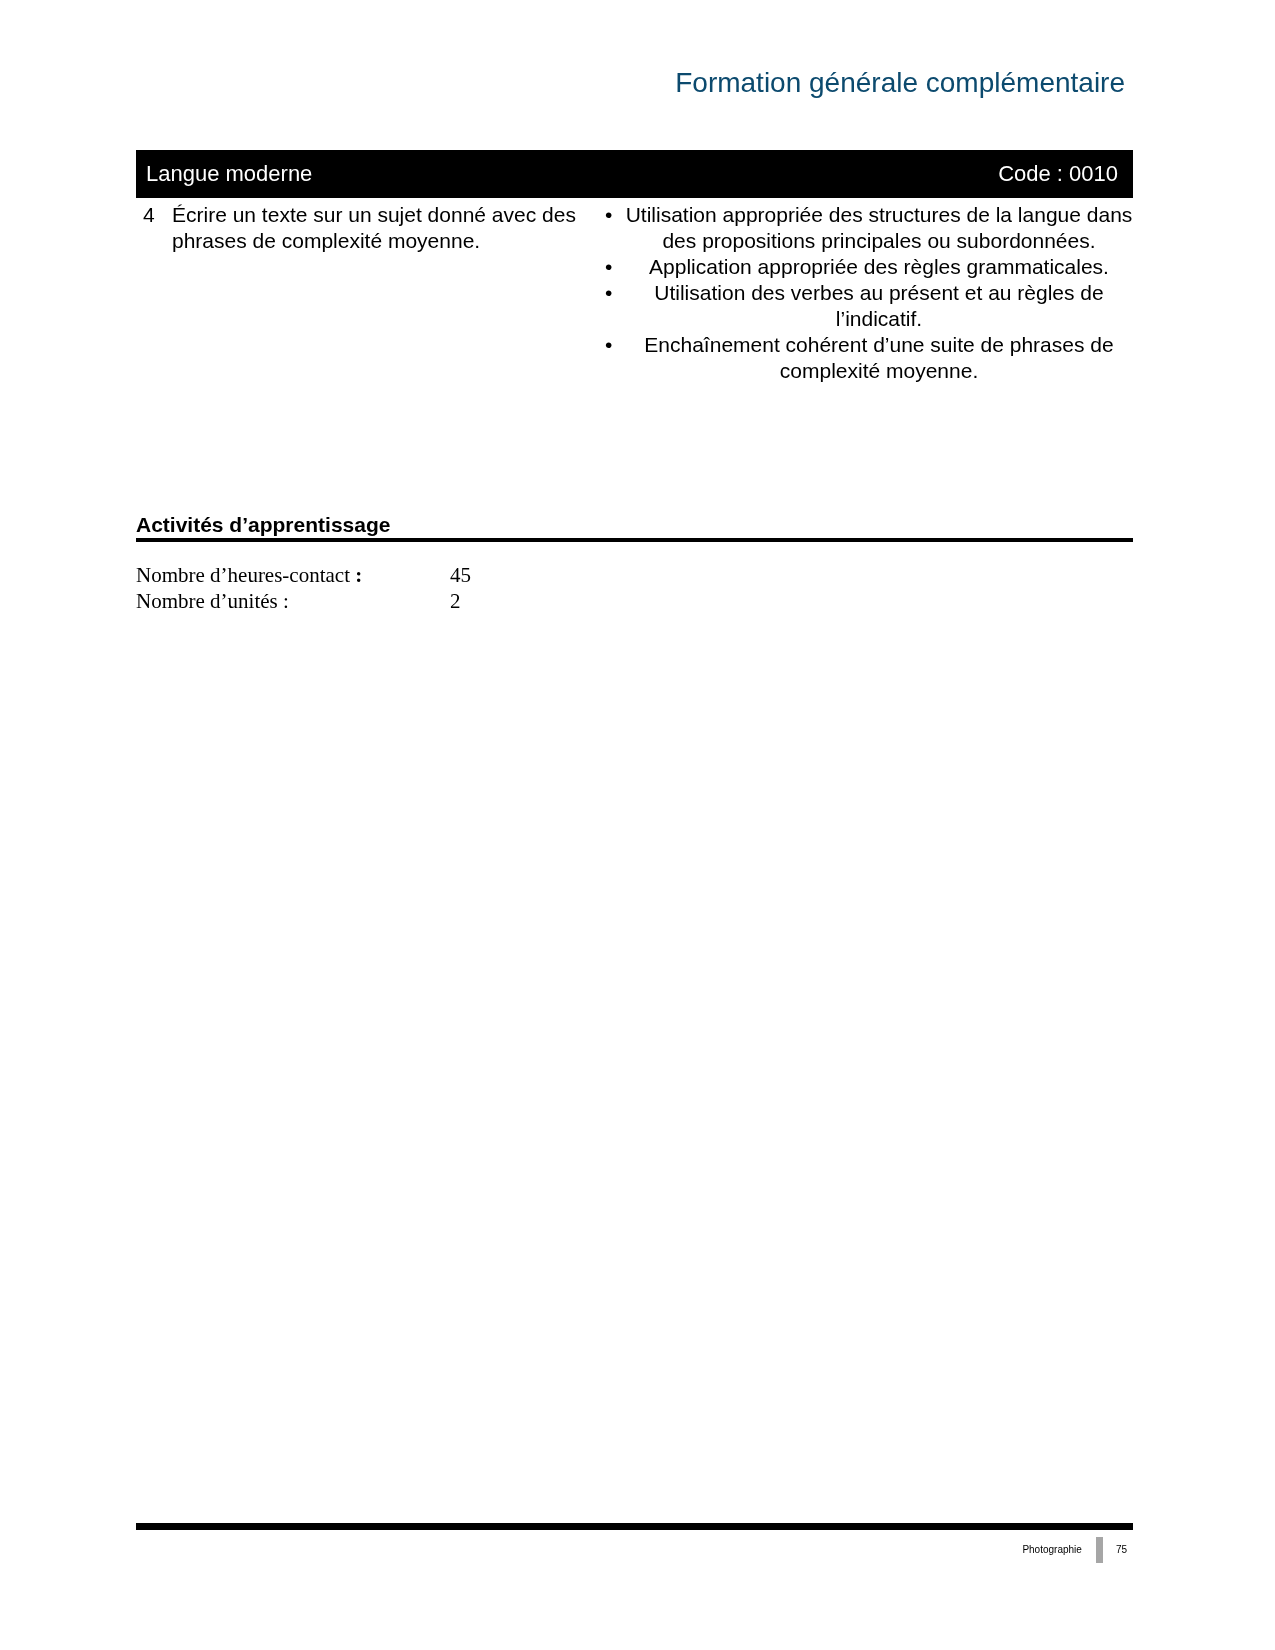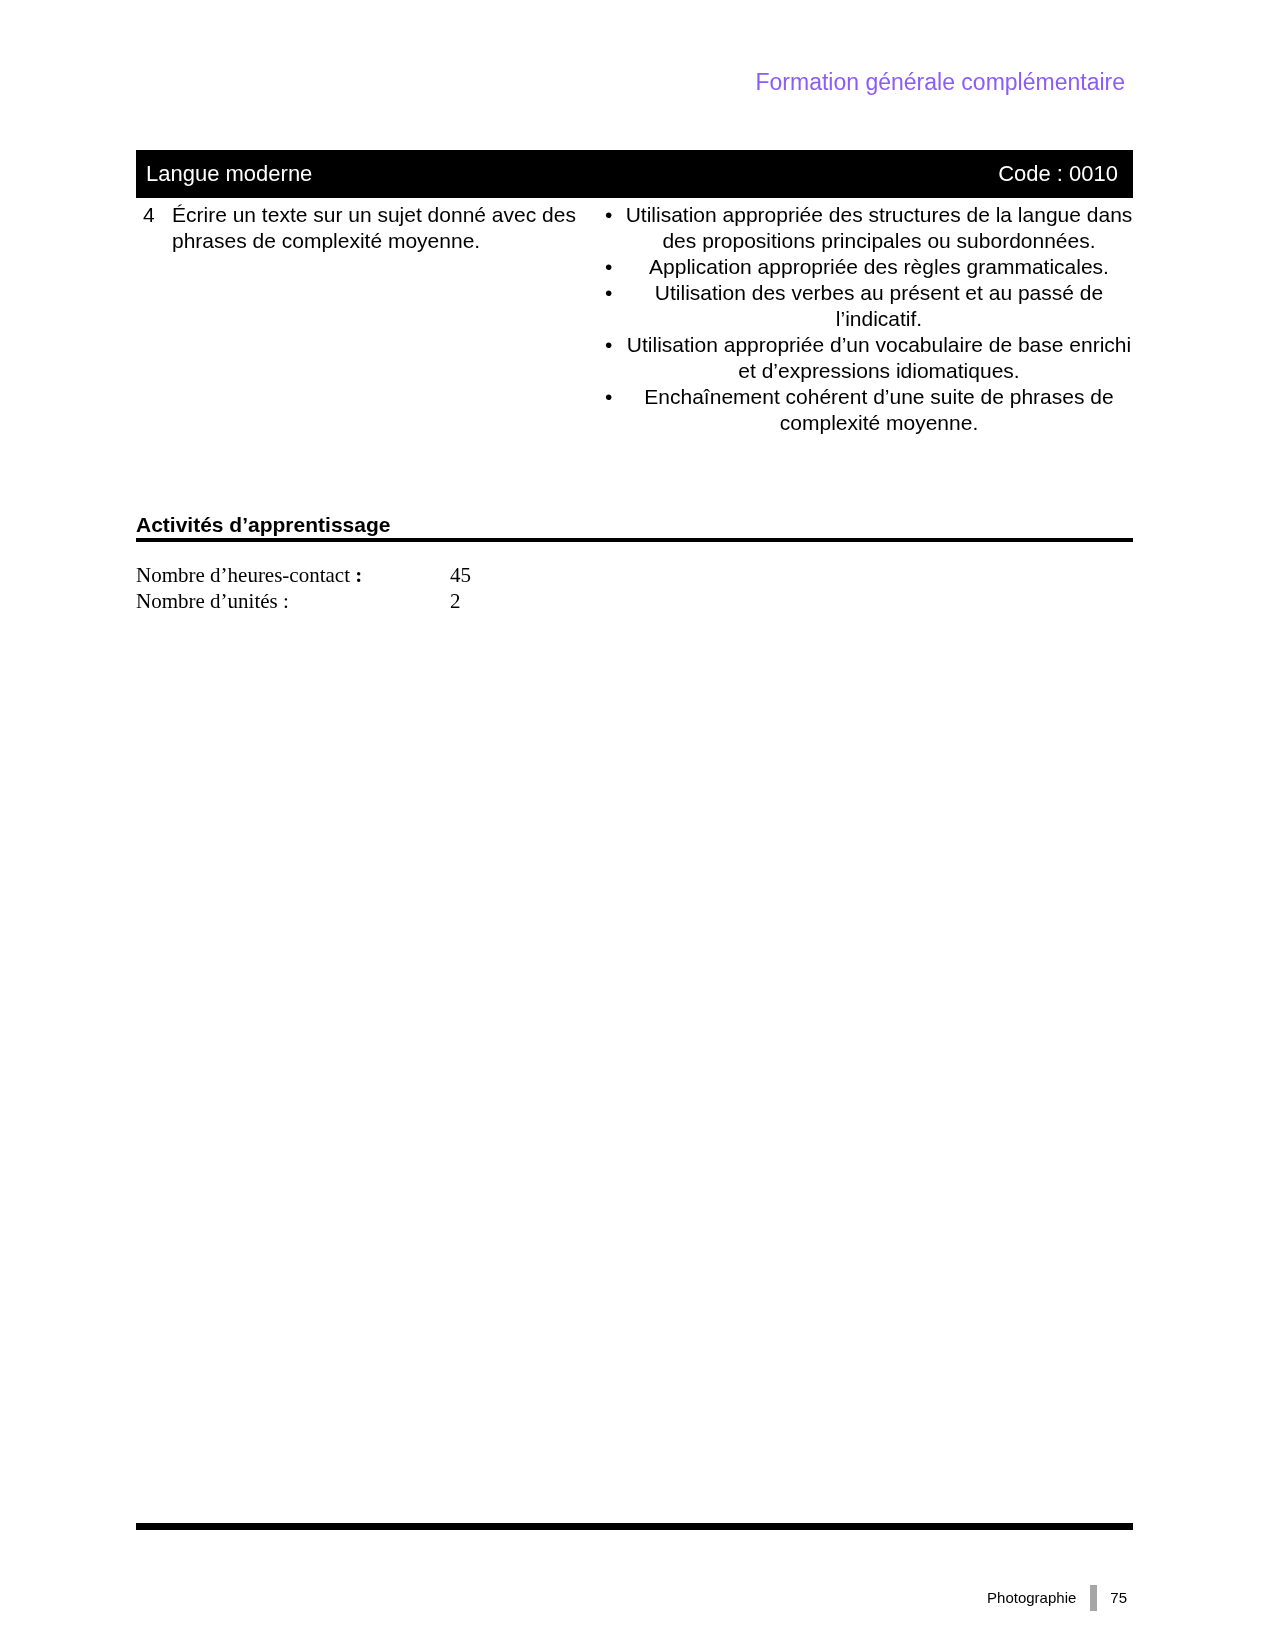--- a/index.html
+++ b/index.html
@@ -9,23 +9,23 @@
     width: 1275px;
     height: 1650px;
     background: #ffffff;
     overflow: hidden;
   }
   
   .doc-header {
     position: absolute;
     top: 69px;
     right: 150px;
-    font-size: 23px;
+    font-size: 28px;
     line-height: 27px;
-    color: #8b5cf6;
+    color: #0c4a6e;
   }
   
   .title-bar {
     position: absolute;
     left: 136px;
     top: 150px;
     width: 997px;
     height: 48px;
     background: #000000;
     color: #ffffff;
@@ -98,23 +98,22 @@
     width: 997px;
     height: 7px;
     background: #000000;
   }
   .footer {
     position: absolute;
     top: 1537px;
     right: 148px;
     display: flex;
     align-items: center;
-    font-size: 15px;
+    font-size: 10px;
     line-height: 26px;
-    margin-top: 48px;
   }
   .footer-sep {
     width: 7px;
     height: 26px;
     background: #a6a6a6;
     margin: 0 13px 0 14px;
   }
 </style>
 </head>
 <body>
@@ -130,22 +129,21 @@
 
   <div class="content">
     <div class="objective">
       <span class="obj-num">4</span>
       <span class="obj-text">Écrire un texte sur un sujet donné avec des phrases de complexité moyenne.</span>
     </div>
     <div class="criteria">
       <ul class="criteria-list">
           <li class="criterion">Utilisation appropriée des structures de la langue dans des propositions principales ou subordonnées.</li>
           <li class="criterion">Application appropriée des règles grammaticales.</li>
-          <li class="criterion">Utilisation des verbes au présent et au passé de l’indicatif.</li>
-          <li class="criterion">Utilisation appropriée d’un vocabulaire de base enrichi et d’expressions idiomatiques.</li>
+          <li class="criterion">Utilisation des verbes au présent et au règles de l’indicatif.</li>
           <li class="criterion">Enchaînement cohérent d’une suite de phrases de complexité moyenne.</li>
         </ul>
     </div>
   </div>
 
   <div class="activities">Activités d’apprentissage</div>
 
   <div class="details">
       <div class="hours-row">
         <span class="hours-label">Nombre d’heures-contact<span class="bold"> :</span></span>

